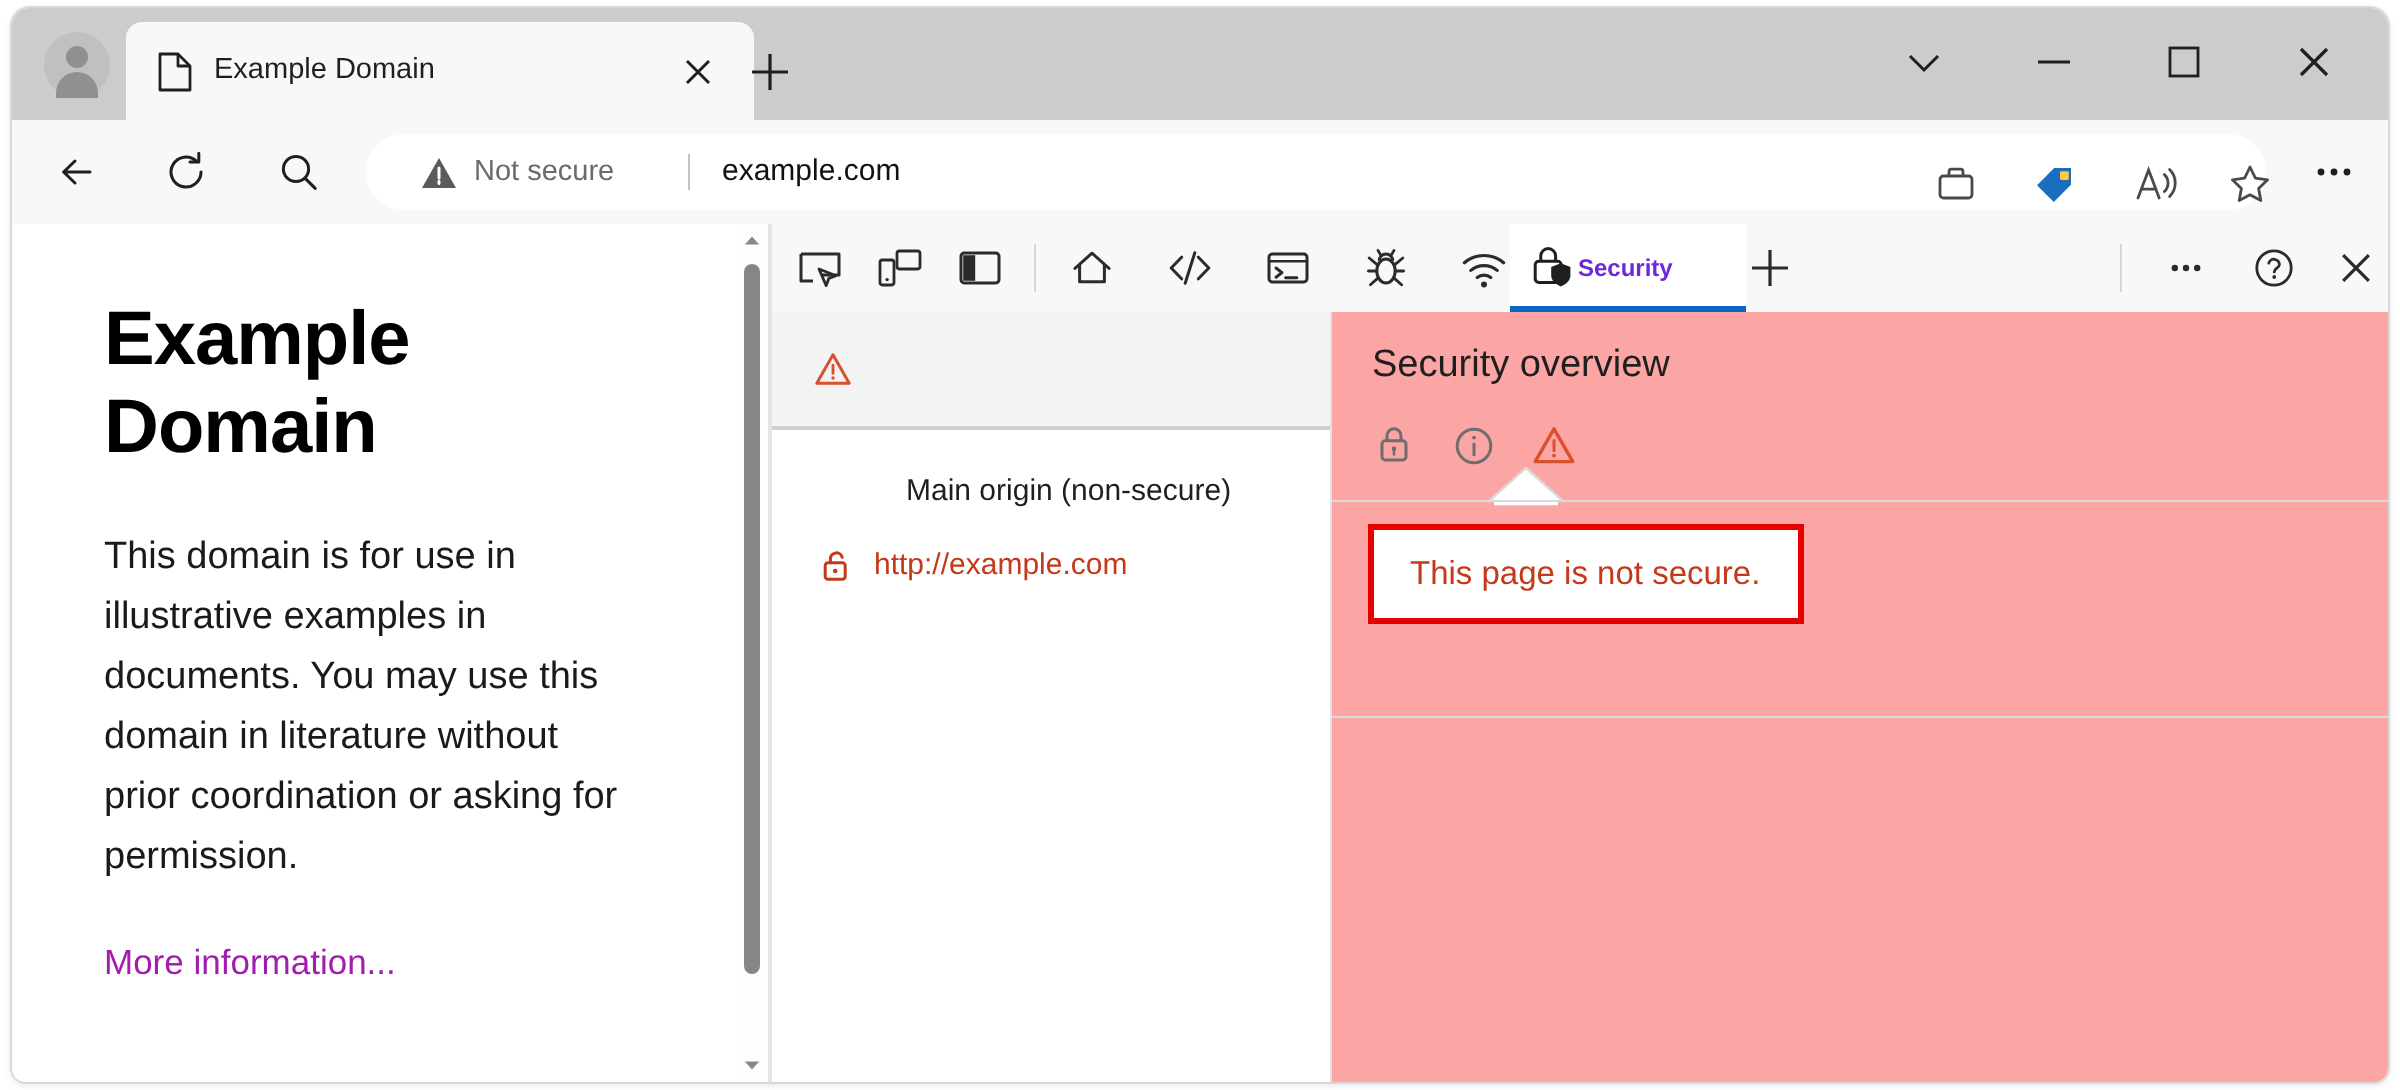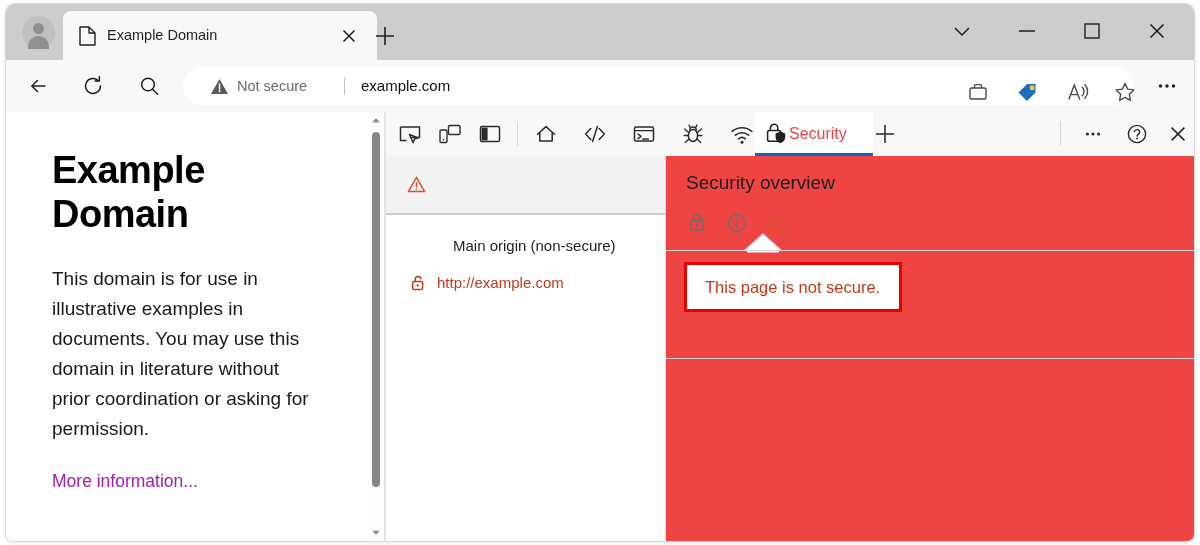--- a/index.html
+++ b/index.html
@@ -193,21 +193,21 @@
   .dt-vsep {
     position: absolute; top: 10px; width: 1px; height: 24px; background: #d7d7d7;
   }
   .dt-tab {
     position: absolute; top: 0; height: 44px;
     background: #ffffff;
     cursor: pointer;
   }
   .dt-tab-label {
     position: absolute; left: 34px; top: 0; height: 44px; line-height: 44px;
-    font-size: 16px; color: #ef4444; white-space: nowrap;
+    font-size: 12px; color: #6d28d9; white-space: nowrap; font-weight: bold;
   }
   .dt-tab-underline {
     position: absolute; left: 0; bottom: 0; width: 100%; height: 3px;
     background: #0a66c2;
   }
 
   
   .dt-sidebar {
     position: absolute; left: 0; top: 44px;
     width: 279px; height: 385px;
@@ -235,21 +235,21 @@
   }
   .dt-origin-row .url {
     position: absolute; left: 32px; top: 0; height: 24px; line-height: 24px;
     font-size: 15px; color: #c3391a; white-space: nowrap;
   }
 
   
   .dt-main {
     position: absolute; left: 280px; top: 44px;
     width: 528px; height: 385px;
-    background: #ef4444;
+    background: #fca5a5;
   }
   .dt-main-title {
     position: absolute; left: 20px; top: 16px;
     font-size: 19px; color: #1f1f1f; white-space: nowrap;
   }
   .dt-badges { position: absolute; left: 16px; top: 52px; height: 30px; }
   .dt-badge {
     position: absolute; top: 0; width: 30px; height: 30px; cursor: pointer;
   }
   .dt-rule {

